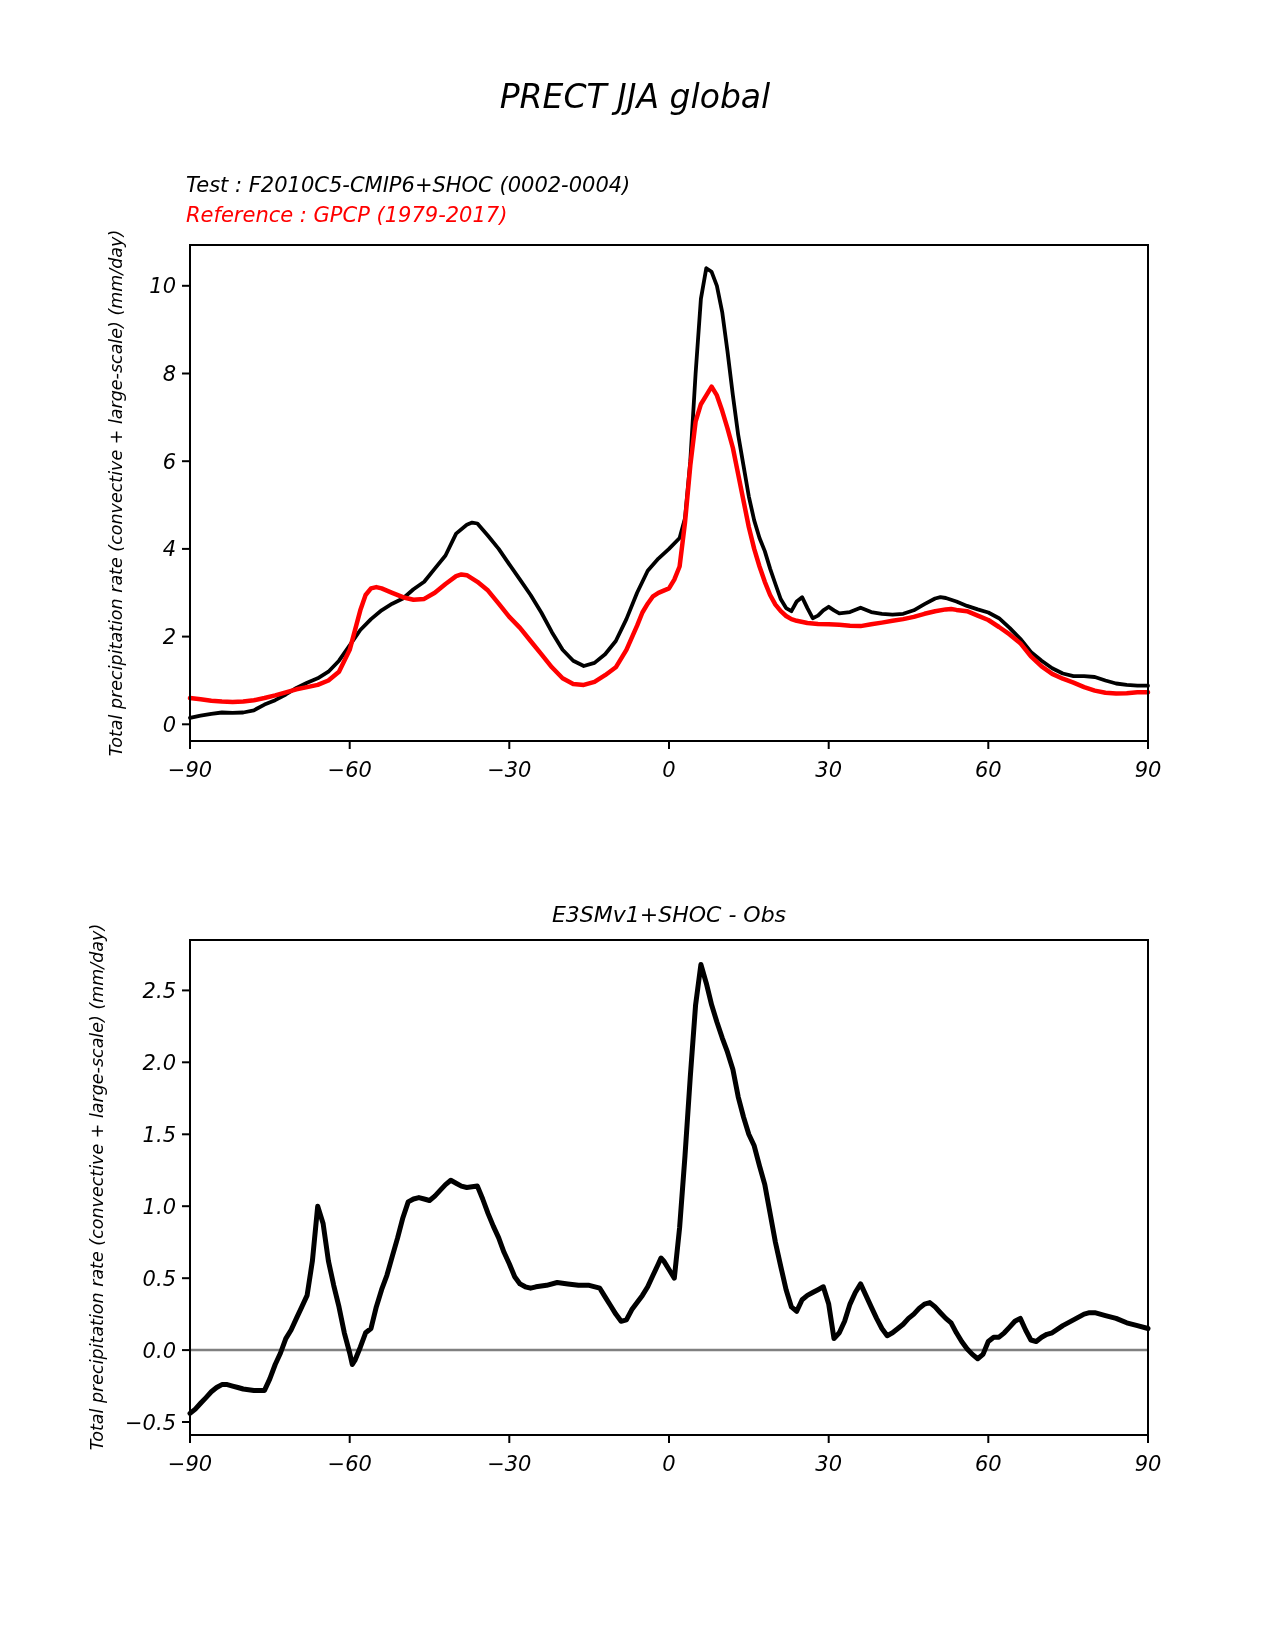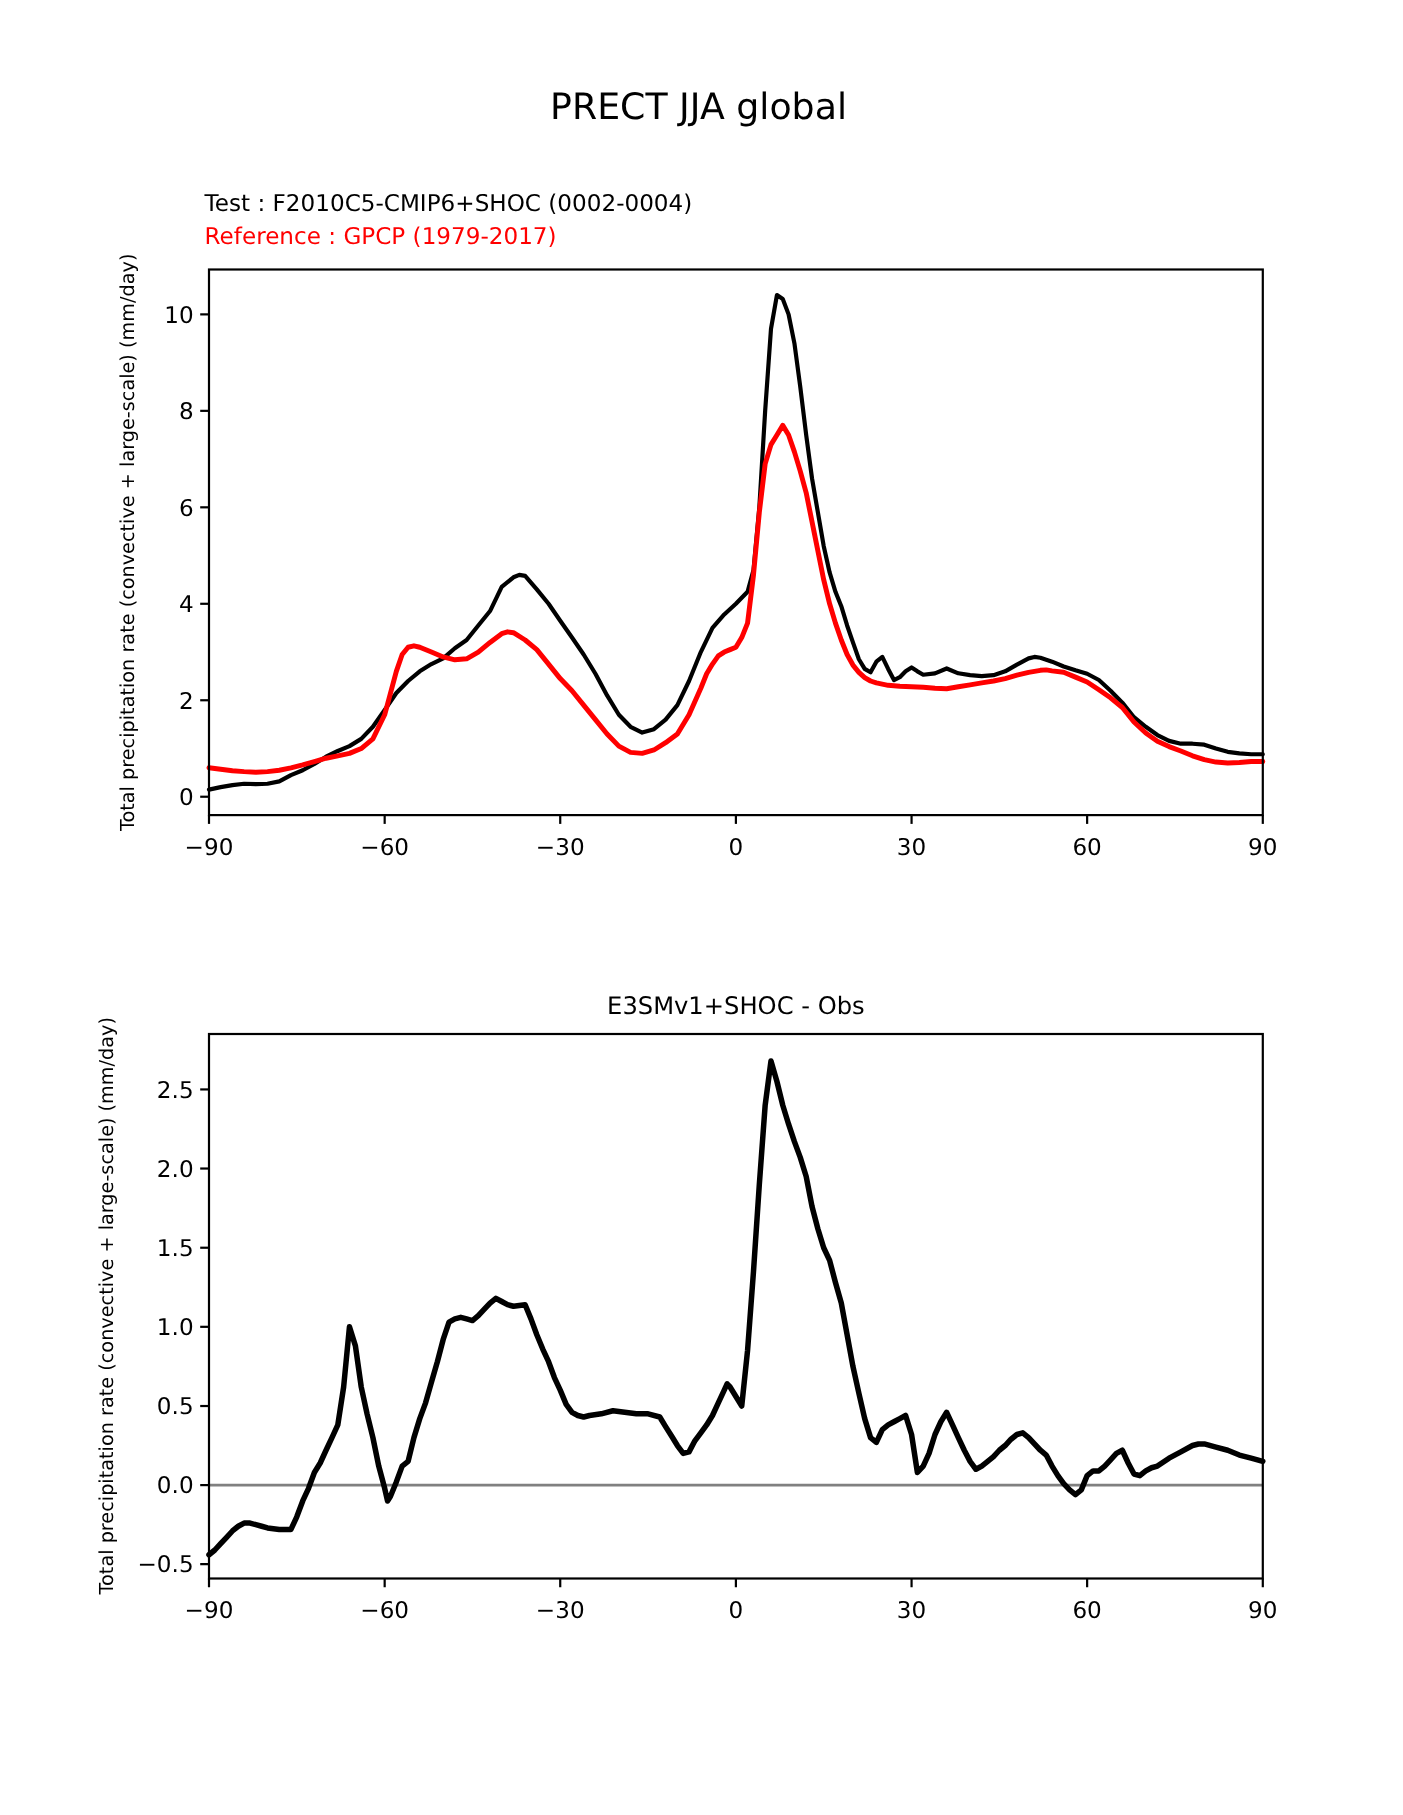--- a/index.html
+++ b/index.html
@@ -2,20 +2,21 @@
 <html><head>
 <meta charset="utf-8">
 <style>
   html, body { margin: 0; padding: 0; background: #ffffff; }
   .page {
     position: relative;
     width: 1275px;
     height: 1552px;
     background: #ffffff;
     font-family: "DejaVu Sans", sans-serif;
+    font-style: italic;
   }
   svg text { font-family: "DejaVu Sans", sans-serif; fill: #000000; }
   .suptitle   { font-size: 33px; }
   .legend     { font-size: 21px; }
   .legend-ref { fill: #ff0000; }
   .axtitle    { font-size: 22px; }
   .axlabel    { font-size: 17.5px; }
   .tick-label { font-size: 21px; }
 </style>
 </head>

